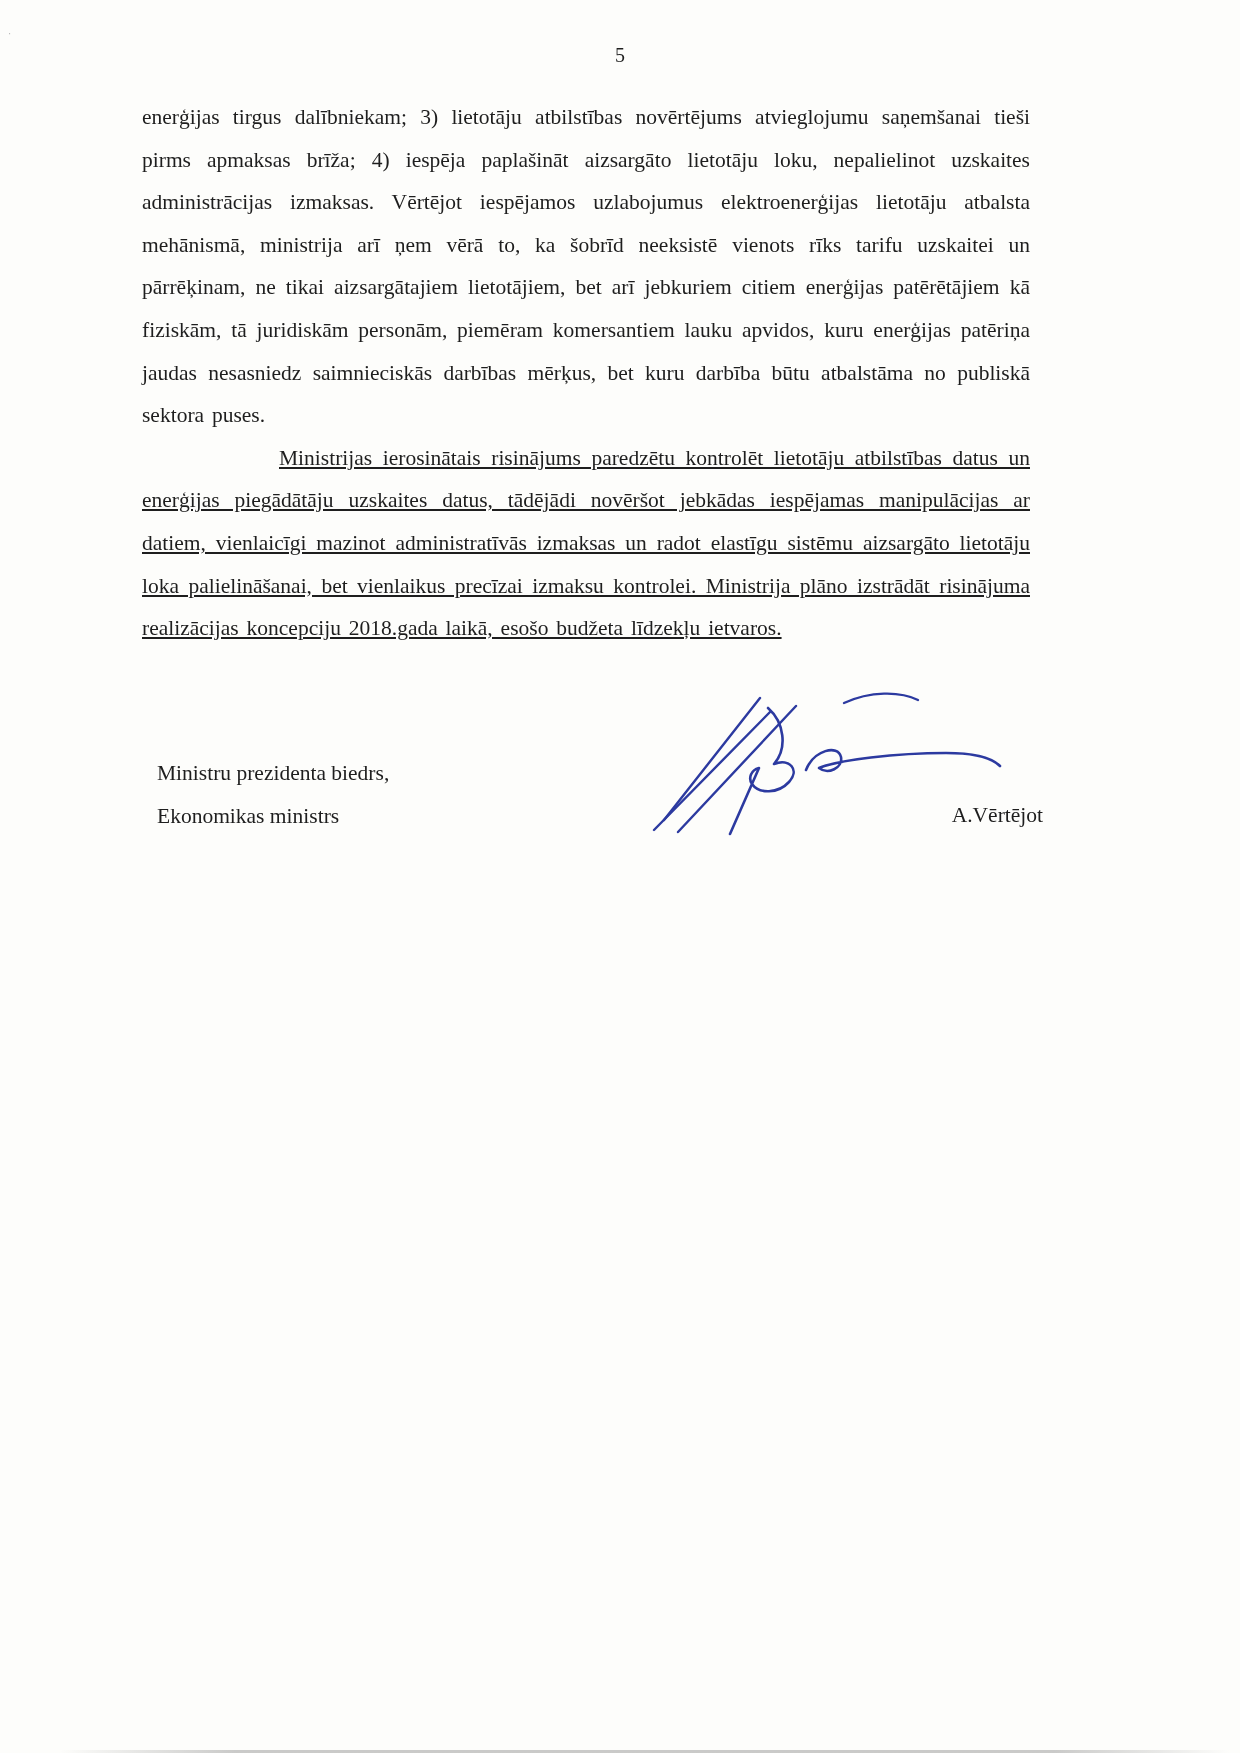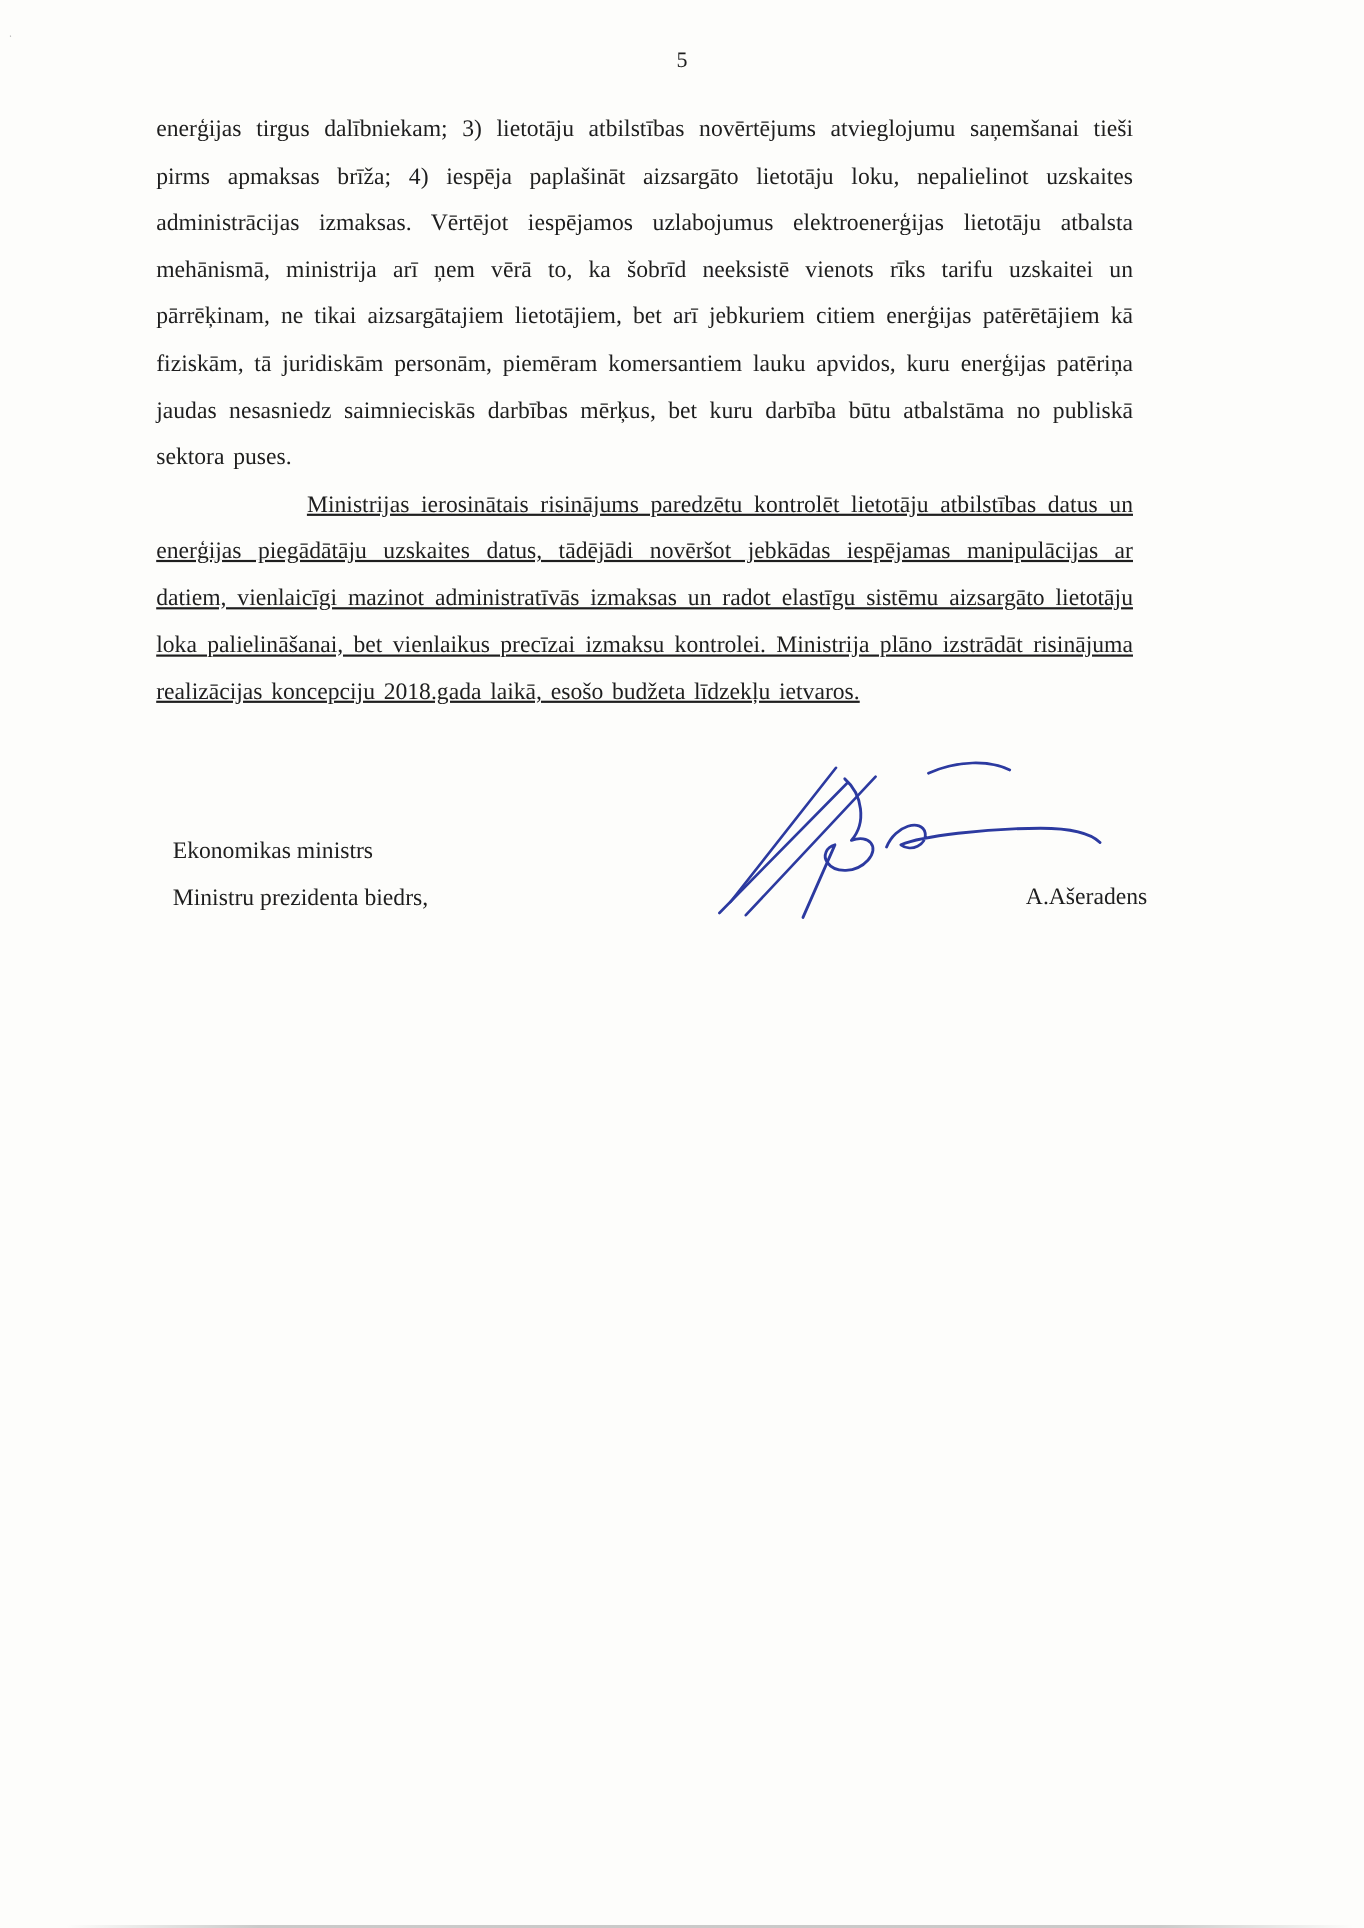--- a/index.html
+++ b/index.html
@@ -101,31 +101,31 @@
   <div class="scan-speck">·</div>
 
   <div class="page-number">5</div>
 
   <div class="content">
     <p class="para">enerģijas tirgus dalībniekam; 3) lietotāju atbilstības novērtējums atvieglojumu saņemšanai tieši pirms apmaksas brīža; 4) iespēja paplašināt aizsargāto lietotāju loku, nepalielinot uzskaites administrācijas izmaksas. Vērtējot iespējamos uzlabojumus elektroenerģijas lietotāju atbalsta mehānismā, ministrija arī ņem vērā to, ka šobrīd neeksistē vienots rīks tarifu uzskaitei un pārrēķinam, ne tikai aizsargātajiem lietotājiem, bet arī jebkuriem citiem enerģijas patērētājiem kā fiziskām, tā juridiskām personām, piemēram komersantiem lauku apvidos, kuru enerģijas patēriņa jaudas nesasniedz saimnieciskās darbības mērķus, bet kuru darbība būtu atbalstāma no publiskā sektora puses.</p>
     <p class="para indent">Ministrijas ierosinātais risinājums paredzētu kontrolēt lietotāju atbilstības datus un enerģijas piegādātāju uzskaites datus, tādējādi novēršot jebkādas iespējamas manipulācijas ar datiem, vienlaicīgi mazinot administratīvās izmaksas un radot elastīgu sistēmu aizsargāto lietotāju loka palielināšanai, bet vienlaikus precīzai izmaksu kontrolei. Ministrija plāno izstrādāt risinājuma realizācijas koncepciju 2018.gada laikā, esošo budžeta līdzekļu ietvaros.</p>
   </div>
 
   <div class="signature-left">
+    <div>Ministru prezidenta biedrs,</div>
     <div>Ekonomikas ministrs</div>
-    <div>Ministru prezidenta biedrs,</div>
   </div>
 
   <svg class="signature-scribble" viewBox="0 0 370 152" xmlns="http://www.w3.org/2000/svg">
     <path d="M6 142 L122 24" stroke-width="2.4"></path>
     <path d="M30 144 L148 18" stroke-width="2.4"></path>
     <path d="M112 10 L16 132" stroke-width="2.4"></path>
     <path d="M120 20 C136 34, 140 60, 126 76 C142 70, 152 82, 141 94 C130 106, 111 106, 104 96 C100 90, 103 82, 111 80 L82 146" stroke-width="2.6"></path>
     <path d="M158 82 C166 62, 190 56, 193 69 C195 80, 180 87, 171 80 C190 72, 248 65, 298 65 C324 65, 343 69, 352 78" stroke-width="2.6"></path>
     <path d="M196 15 C222 3, 252 3, 270 12" stroke-width="2.4"></path>
   </svg>
 
-  <div class="signature-name">A.Ašeradens</div>
+  <div class="signature-name">A.Vērtējot</div>
 
 
   <div class="scan-edge"></div>
 
 </div>
 
 </body></html>

